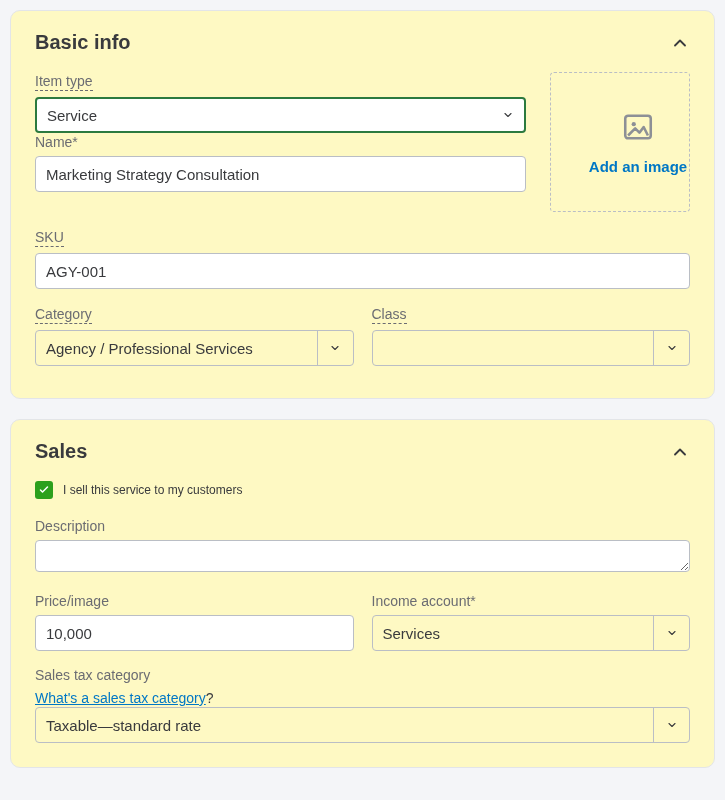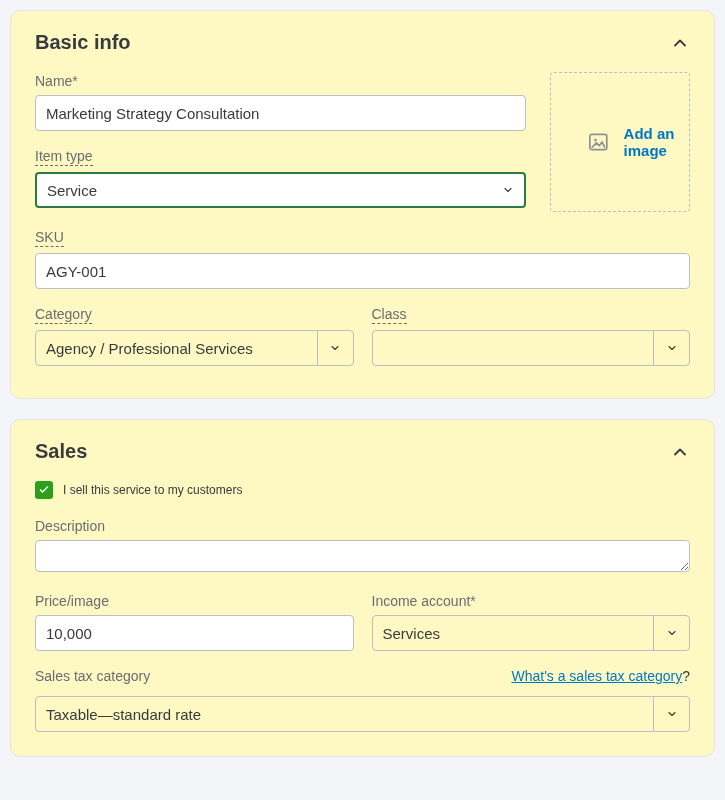--- a/index.html
+++ b/index.html
@@ -105,21 +105,21 @@
     gap: 24px;
     margin-bottom: 16px;
   }
   .basic-fields { flex: 1; }
   .image-drop {
     width: 140px;
     height: 140px;
     border: 1px dashed #babec5;
     border-radius: 4px;
     display: flex;
-    flex-direction: row;
+    flex-direction: column;
     align-items: center;
     justify-content: center;
     gap: 14px;
     cursor: pointer;
     padding-left: 36px;
   }
   .image-drop svg { color: #8d9096; }
   .image-drop .link-text {
     color: #0077c5;
     font-weight: 600;
@@ -155,21 +155,21 @@
   .link {
     color: #0077c5;
     text-decoration: underline;
     font-size: 14px;
     cursor: pointer;
   }
   .label-row {
     display: flex;
     justify-content: space-between;
     align-items: baseline;
-    margin-bottom: 6px;
+    flex-direction: column;
   }
   .cb-label { font-size: 12px; color: #393a3d; }
 </style>
 </head>
 <body>
 
 <svg width="0" height="0" style="position:absolute">
   <defs>
     <symbol id="chev-up" viewBox="0 0 24 24">
         <path d="M6 15l6-6 6 6" fill="none" stroke="currentColor" stroke-width="2.2" stroke-linecap="round" stroke-linejoin="round"></path>
@@ -193,32 +193,32 @@
     <div class="card-title">Basic info</div>
     <div class="chevron-toggle">
       <svg width="20" height="20">
           <use href="#chev-up"></use>
         </svg>
     </div>
   </div>
 
   <div class="basic-top">
     <div class="basic-fields">
-      <div class="field-group">
-        <span class="label">Name*</span>
-        <input class="input" value="Marketing Strategy Consultation" style="">
-      </div>
       <div class="field-group" style="margin-bottom:0">
         <span class="label dotted">Item type</span>
         <div class="select green">
           <span>Service</span>
           <svg class="chev-down">
               <use href="#chev-down"></use>
             </svg>
         </div>
+      </div>
+      <div class="field-group">
+        <span class="label">Name*</span>
+        <input class="input" value="Marketing Strategy Consultation" style="">
       </div>
     </div>
     <div class="image-drop">
       <svg width="34" height="34">
           <use href="#img-ph"></use>
         </svg>
       <span class="link-text">Add an image</span>
     </div>
   </div>
 

